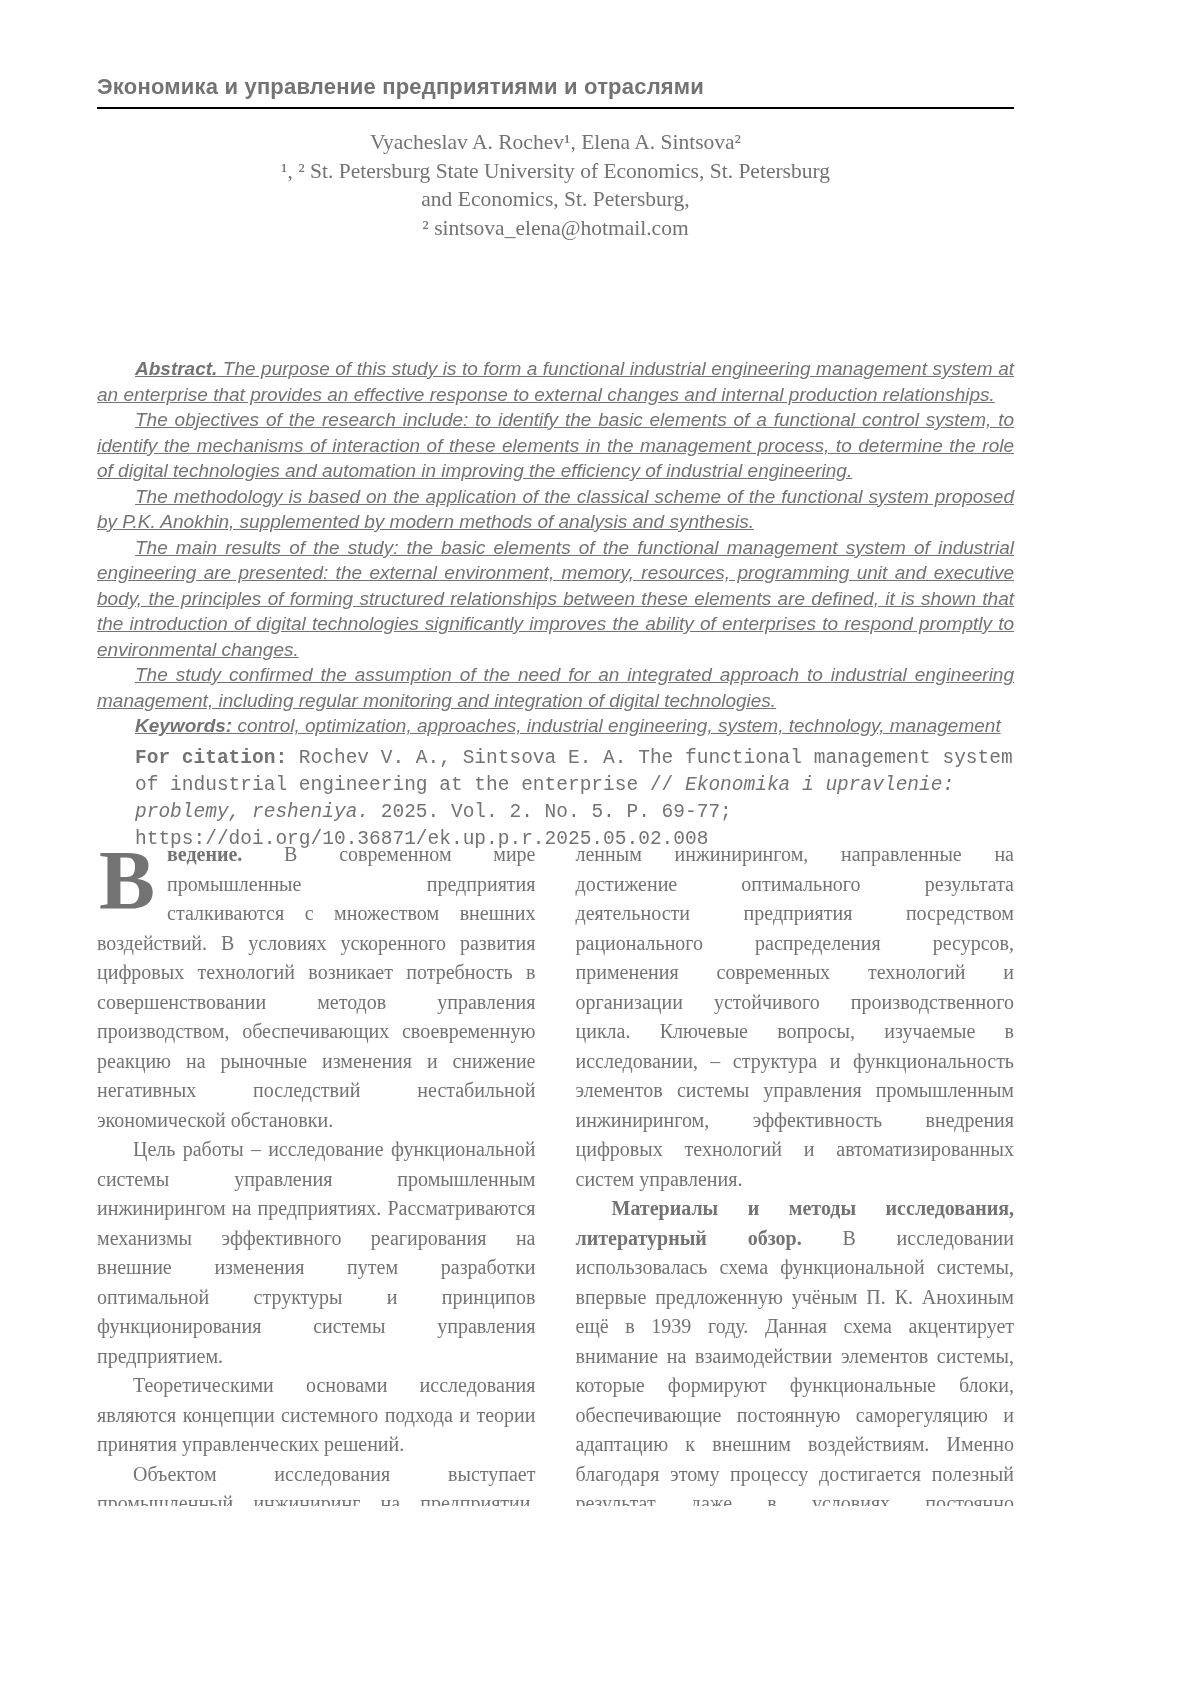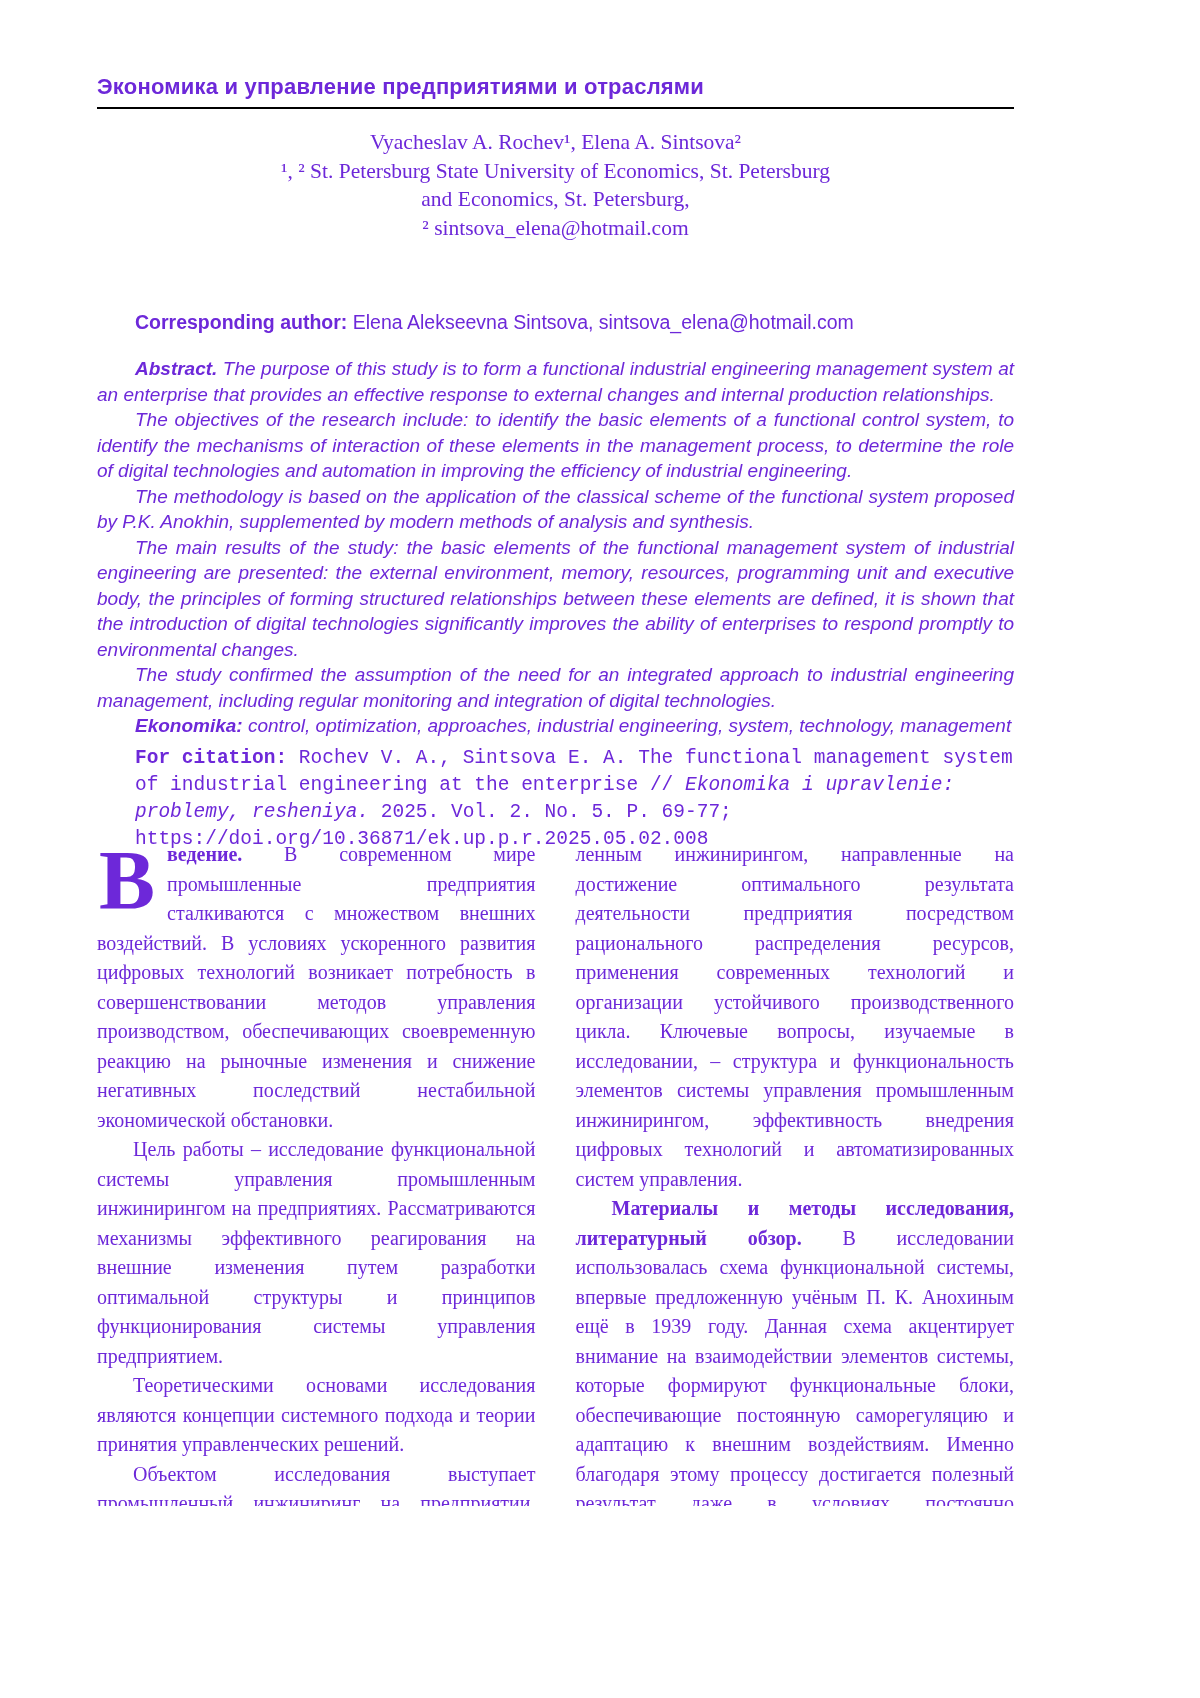--- a/index.html
+++ b/index.html
@@ -2,21 +2,21 @@
 <html><head>
 <meta charset="utf-8">
 <style>
   * { margin: 0; padding: 0; box-sizing: border-box; }
   html, body { background: #ffffff; }
   .page {
     position: relative;
     width: 1200px;
     height: 1506px;
     background: #ffffff;
-    color: #6d28d9;
+    color: #737373;
     font-family: "Liberation Serif", serif;
     overflow: hidden;
   }
   .abs { position: absolute; left: 97px; right: 186px; }
 
   
   .head { top: 74px; }
   .head-title {
     font-family: "Liberation Sans", sans-serif;
     font-weight: 700;
@@ -45,20 +45,21 @@
   .corresponding b { font-weight: 700; }
 
   
   .abstract {
     top: 356px;
     font-family: "Liberation Sans", sans-serif;
     font-style: italic;
     font-size: 19px;
     line-height: 25.5px;
     text-align: justify;
+    text-decoration: underline;
   }
   .abs-p { text-indent: 38px; margin: 0; }
   .abstract .lbl { font-weight: 700; }
 
   
   .citation {
     top: 745px;
     padding-left: 38px;
     font-family: Liberation Mono, monospace;
     font-size: 19.5px;
@@ -115,29 +116,28 @@
     <div class="head-rule"></div>
   </header>
 
   <section class="abs authors">
     <div>Vyacheslav A. Rochev¹, Elena A. Sintsova²</div>
     <div>¹, ² St. Petersburg State University of Economics, St. Petersburg</div>
     <div>and Economics, St. Petersburg,</div>
     <div>² sintsova_elena@hotmail.com</div>
   </section>
 
-  <p class="abs corresponding"><b>Corresponding author:</b><span> Elena Alekseevna Sintsova, sintsova_elena@hotmail.com</span></p>
 
   <section class="abs abstract">
     <p class="abs-p"><b class="lbl">Abstract.</b><span> The purpose of this study is to form a functional industrial engineering management system at an enterprise that provides an effective response to external changes and internal production relationships.</span></p>
     <p class="abs-p">The objectives of the research include: to identify the basic elements of a functional control system, to identify the mechanisms of interaction of these elements in the management process, to determine the role of digital technologies and automation in improving the efficiency of industrial engineering.</p>
     <p class="abs-p">The methodology is based on the application of the classical scheme of the functional system proposed by P.K. Anokhin, supplemented by modern methods of analysis and synthesis.</p>
     <p class="abs-p">The main results of the study: the basic elements of the functional management system of industrial engineering are presented: the external environment, memory, resources, programming unit and executive body, the principles of forming structured relationships between these elements are defined, it is shown that the introduction of digital technologies significantly improves the ability of enterprises to respond promptly to environmental changes.</p>
     <p class="abs-p">The study confirmed the assumption of the need for an integrated approach to industrial engineering management, including regular monitoring and integration of digital technologies.</p>
-    <p class="abs-p"><b class="lbl">Ekonomika:</b><span> control, optimization, approaches, industrial engineering, system, technology, management</span></p>
+    <p class="abs-p"><b class="lbl">Keywords:</b><span> control, optimization, approaches, industrial engineering, system, technology, management</span></p>
   </section>
 
   <section class="abs citation">
     <p><b>For citation:</b><span> Rochev V. A., Sintsova E. A. The functional management system of industrial engineering at the enterprise // </span><i>Ekonomika i upravlenie: problemy, resheniya.</i><span> 2025. Vol. 2. No. 5. P. 69-77; https://doi.org/10.36871/ek.up.p.r.2025.05.02.008</span></p>
   </section>
 
   <section class="abs body-cols">
     <div class="col">
       <p class="para no-indent"><span class="dropcap">В</span><b>ведение.</b><span> В современном мире промышленные предприятия сталкиваются с множеством внешних воздействий. В условиях ускоренного развития цифровых технологий возникает потребность в совершенствовании методов управления производством, обеспечивающих своевременную реакцию на рыночные изменения и снижение негативных последствий нестабильной экономической обстановки.</span></p>
       <p class="para">Цель работы – исследование функциональной системы управления промышленным инжинирингом на предприятиях. Рассматриваются механизмы эффективного реагирования на внешние изменения путем разработки оптимальной структуры и принципов функционирования системы управления предприятием.</p>

